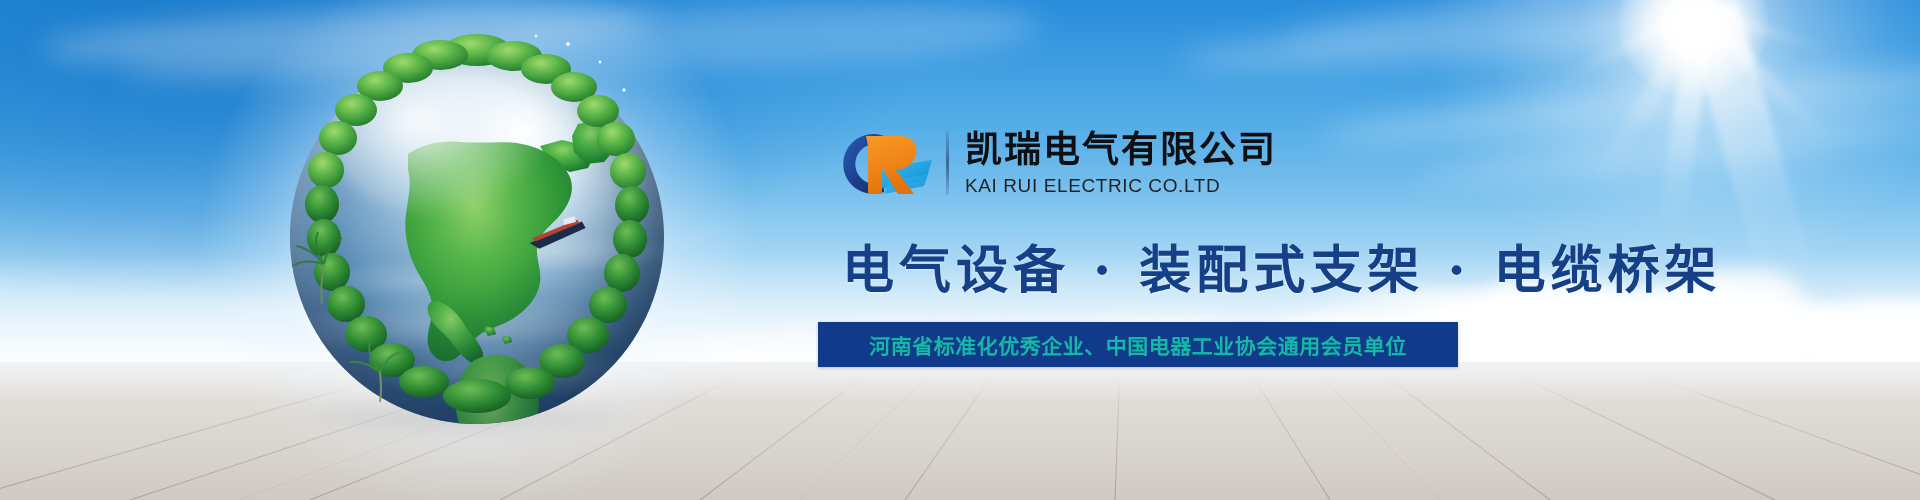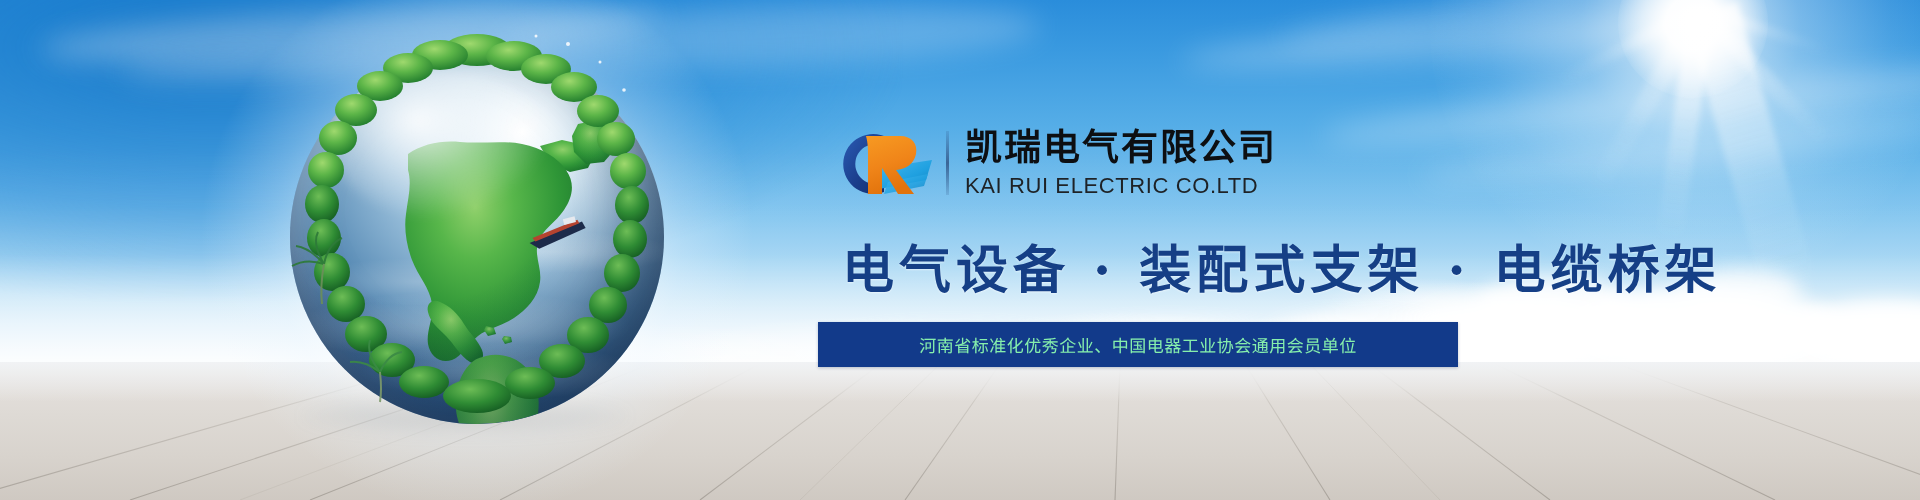--- a/index.html
+++ b/index.html
@@ -240,21 +240,21 @@
     font-family: "DejaVu Sans", "Liberation Sans", sans-serif;
     font-size: 37px;
     font-weight: 700;
     color: #0d0f12;
     letter-spacing: 2px;
     line-height: 1.12;
     white-space: nowrap;
   }
   .company-en {
     font-family: "Liberation Sans", "DejaVu Sans", sans-serif;
-    font-size: 22px;
+    font-size: 19px;
     font-weight: 400;
     color: #1e2226;
     letter-spacing: 0.6px;
     margin-top: 5px;
     white-space: nowrap;
   }
 
   .tagline {
     position: absolute;
     left: 826px; top: 228px;
@@ -273,23 +273,23 @@
     left: 818px; top: 322px;
     width: 640px; height: 45px;
     background: #123a8a;
     display: flex;
     align-items: center;
     justify-content: center;
     box-shadow: 0 1px 3px rgba(10,30,80,0.25);
   }
   .badge-text {
     font-family: "DejaVu Sans", "Liberation Sans", sans-serif;
-    font-size: 17px;
-    font-weight: 400;
-    color: #86efac;
+    font-size: 21px;
+    font-weight: 700;
+    color: #14b8a6;
     letter-spacing: 0.5px;
     white-space: nowrap;
   }
 </style>
 </head>
 <body>
 
 <div class="banner">
 
   <div class="sky">

